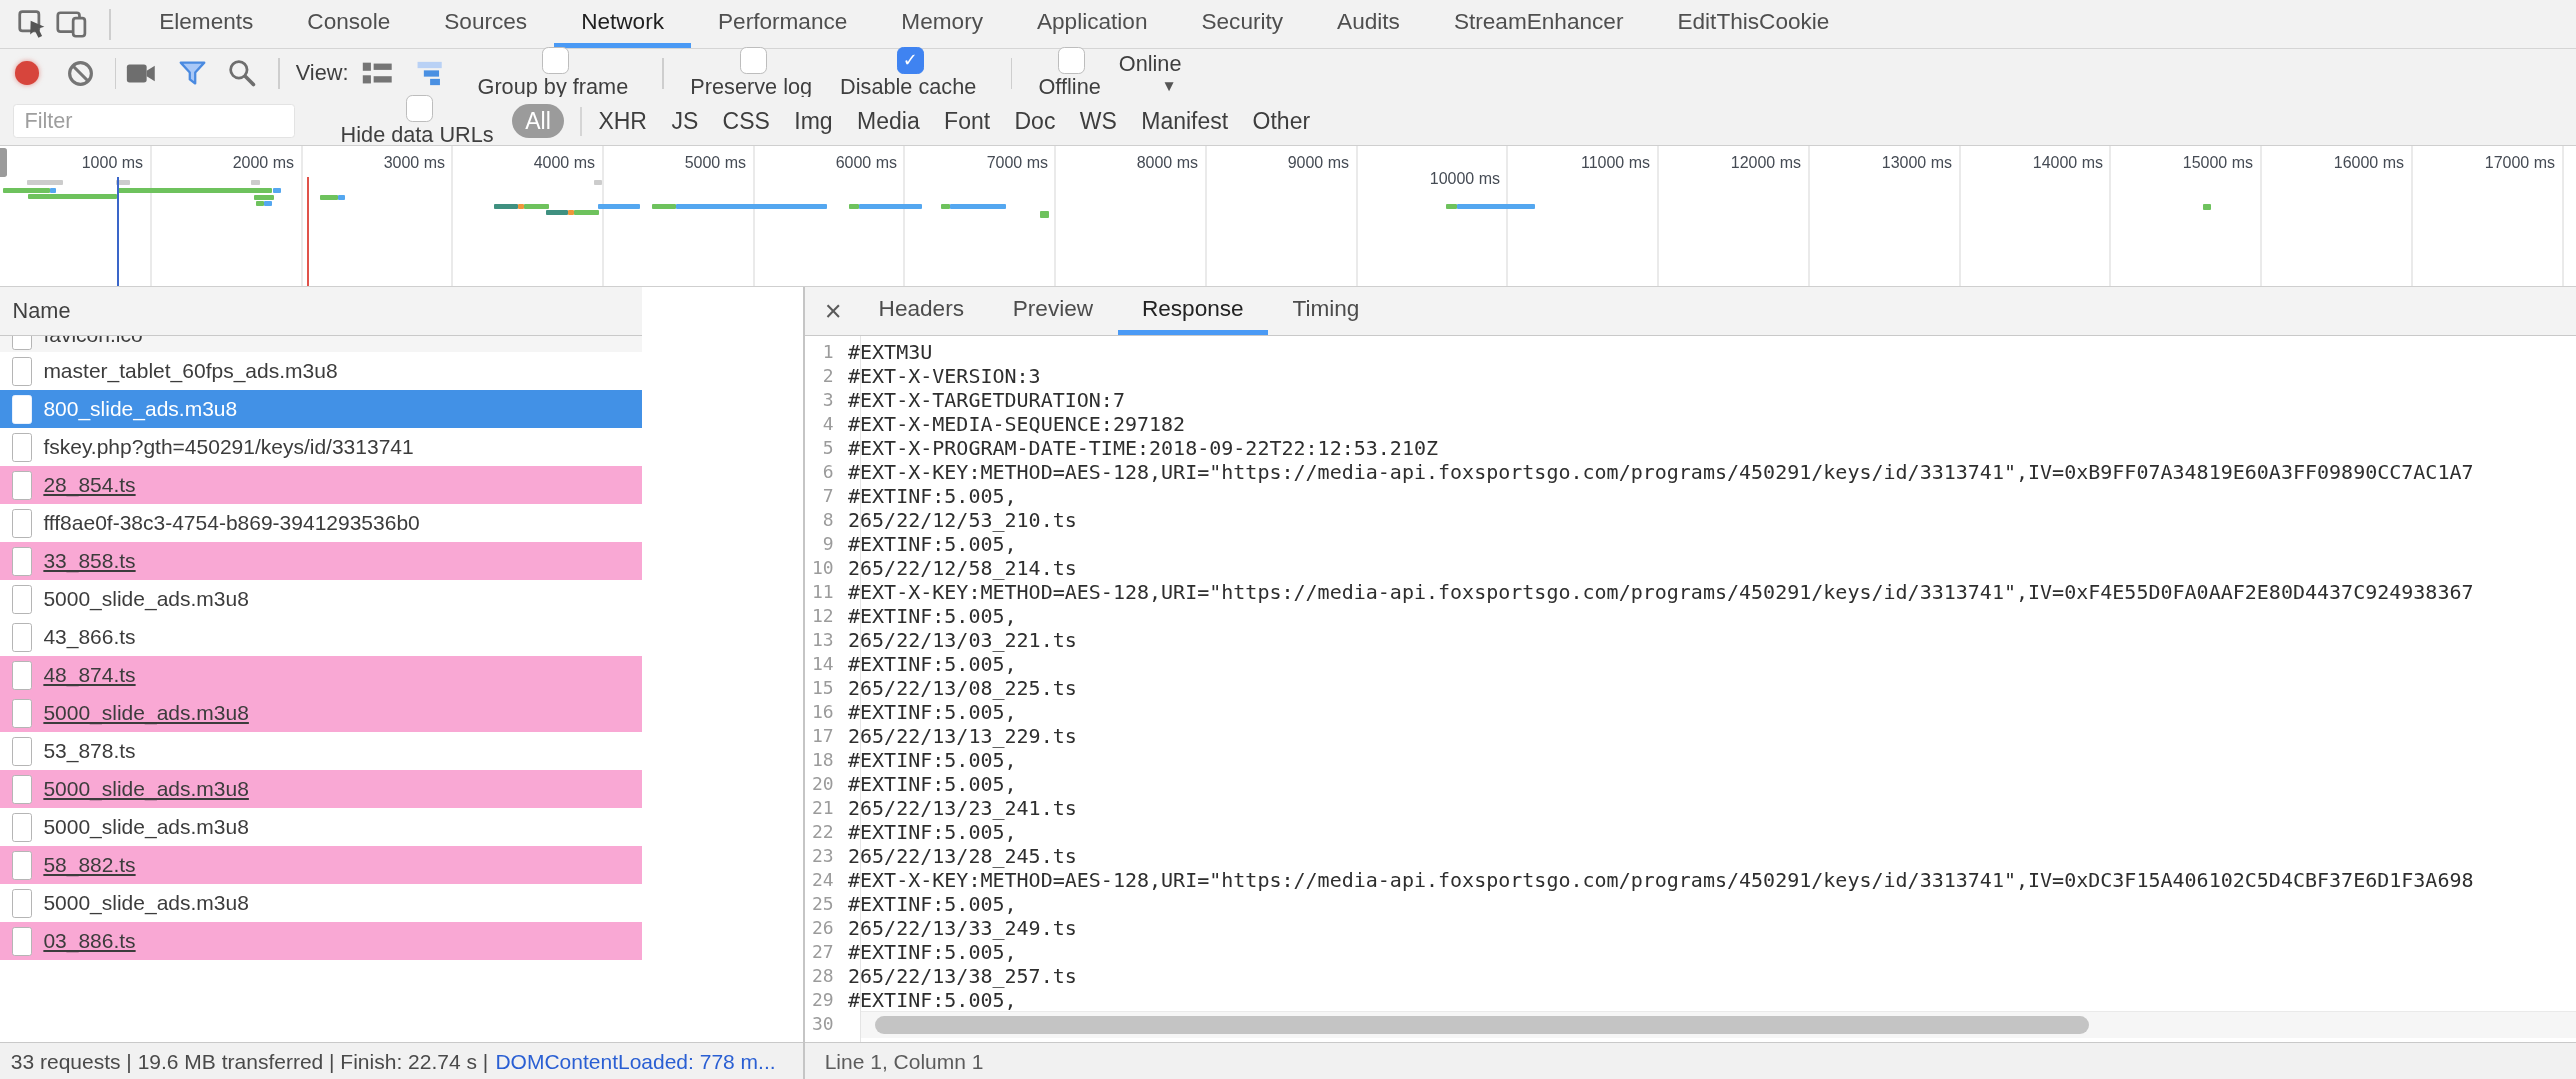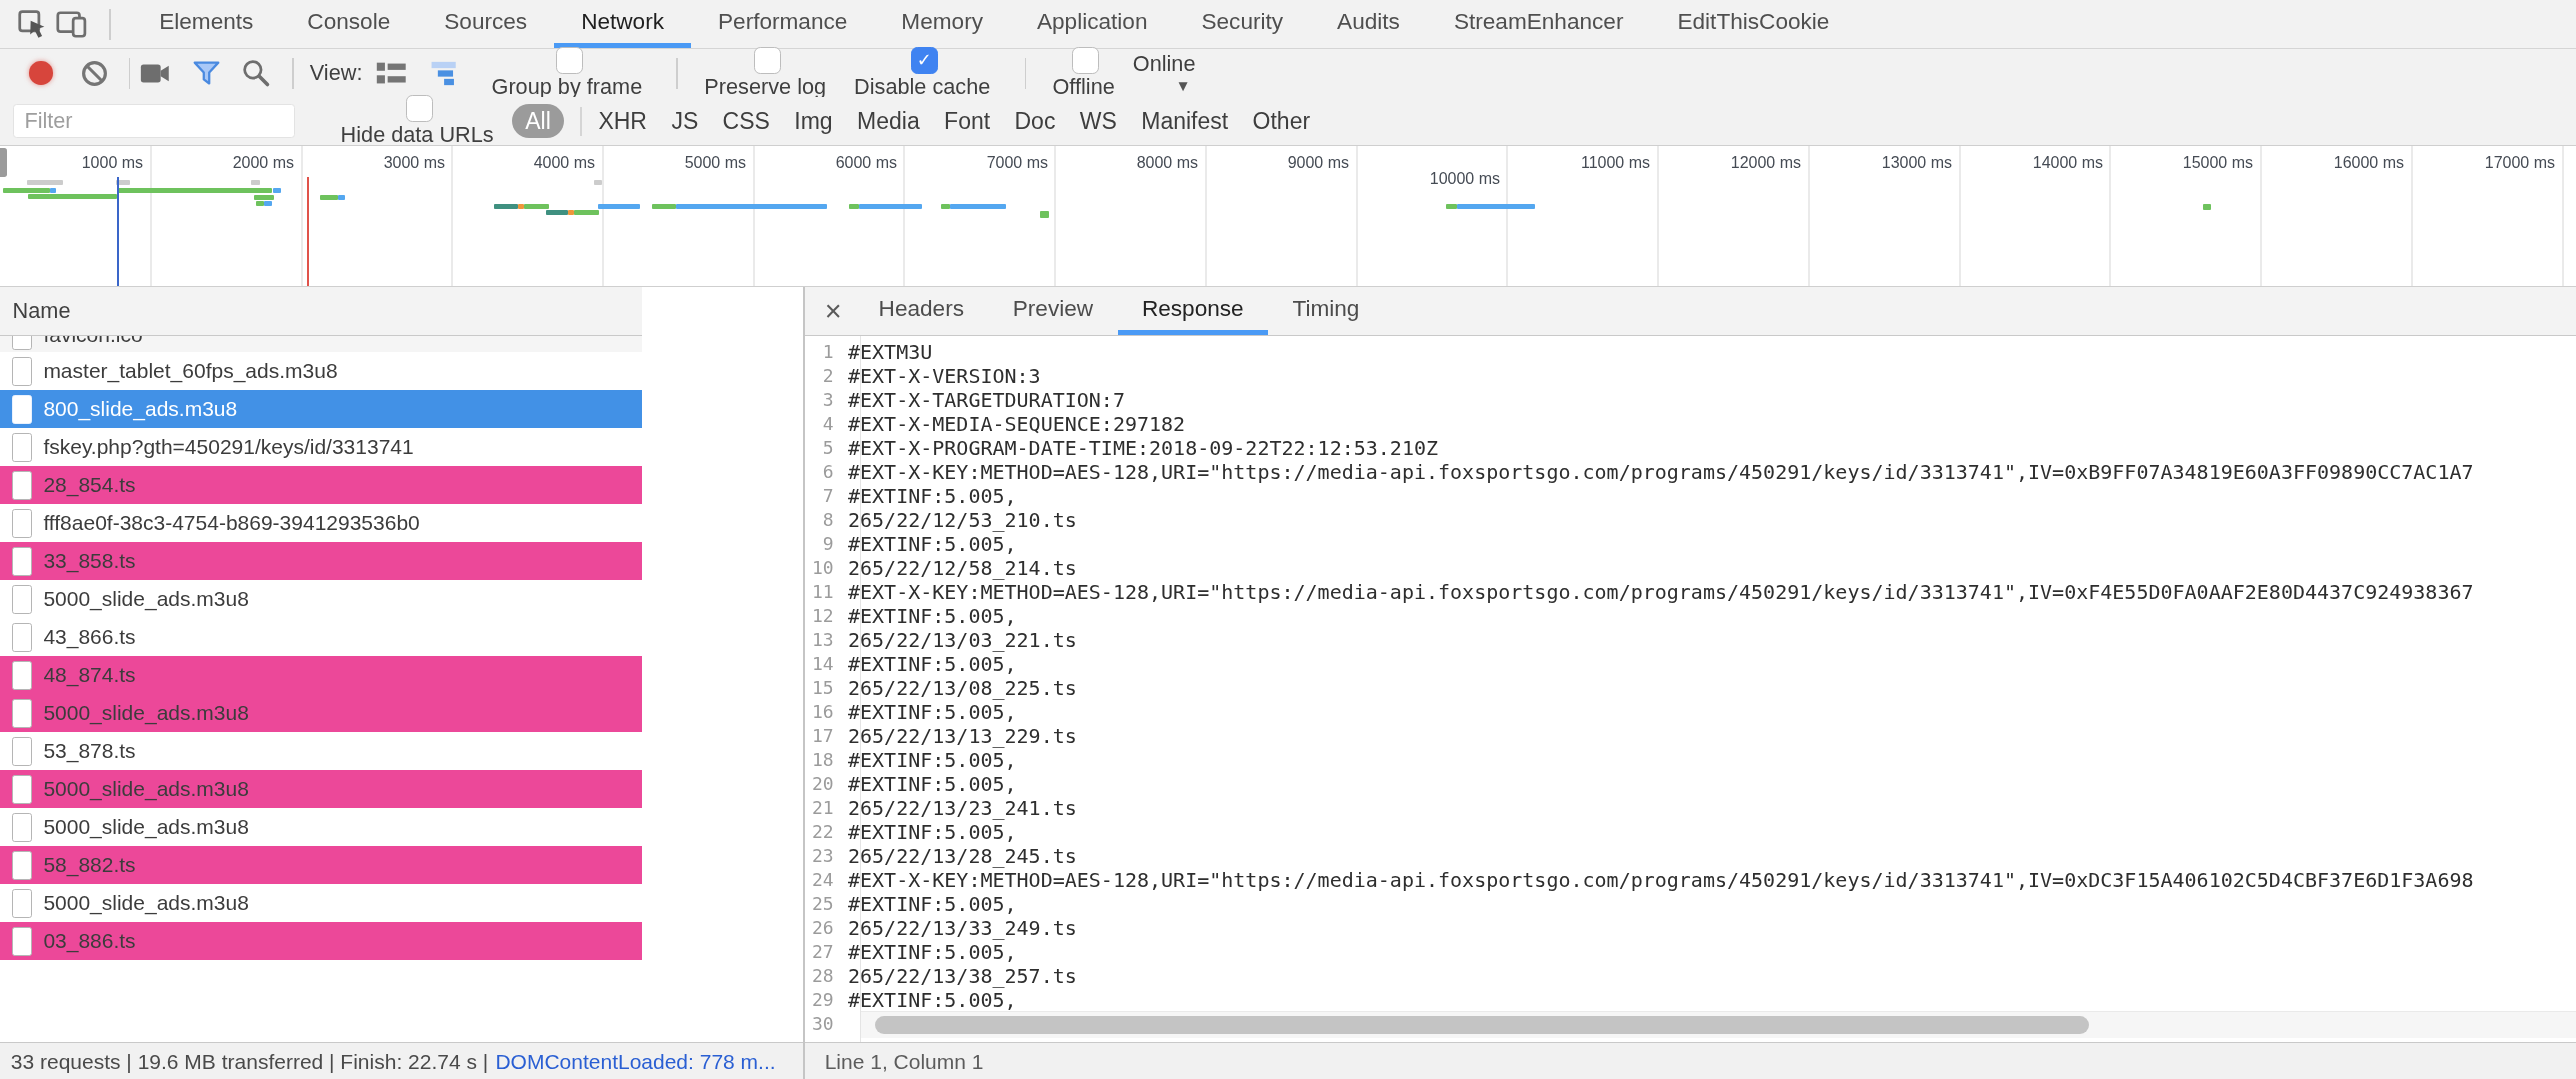--- a/index.html
+++ b/index.html
@@ -13,21 +13,21 @@
   .tb-icons{display:flex;align-items:center;padding-left:12.6px;}
   .tb-icon{display:flex;align-items:center;justify-content:center;width:40px;height:40px;}
   .vsep{width:1.8px;height:31px;background:#cecece;margin:0 16.2px;align-self:center;}
   .dt-tabs{display:flex;align-items:stretch;margin-left:5.4px;}
   .dt-tab{display:flex;align-items:center;padding:0 27px;font-size:22.6px;color:#4f4f4f;
           border-bottom:5.4px solid transparent;cursor:default;}
   .dt-tab.active{color:#1f1f1f;border-bottom-color:#4a9af5;}
 
   
   .toolbar{position:absolute;left:0;top:49px;width:100%;height:49px;background:#f2f2f2;
-           border-bottom:1.8px solid #d9d9d9;display:flex;align-items:center;padding-left:29px;}
+           border-bottom:1.8px solid #d9d9d9;display:flex;align-items:center;padding-left:15px;}
   .rec-dot{width:23.5px;height:23.5px;border-radius:50%;background:#d7453c;box-shadow:0 0 5.4px rgba(215,69,60,.55);margin-right:27px;}
   .tool{display:flex;align-items:center;margin-right:20px;}
   .tool-label{font-size:21.7px;color:#3f3f3f;margin-right:12.6px;}
   .cbx{width:27px;height:27px;border:1.8px solid #bdbdbd;border-radius:6.3px;background:#fff;
        display:flex;align-items:center;justify-content:center;font-size:18px;color:#fff;flex:none;}
   .cbx.checked{background:#3f83f1;border-color:#3f83f1;}
   .cbx-group{display:flex;align-items:center;margin-right:3.6px;flex-direction:column;}
   .cbx-label{font-size:21.7px;color:#3f3f3f;margin-left:10px;margin-right:14.4px;}
   .caret{font-size:15.3px;color:#555;margin-left:23.5px;}
 
@@ -51,21 +51,21 @@
   .marker{position:absolute;top:31px;bottom:0;width:1.8px;}
   .ov-handle{position:absolute;left:0;top:1.8px;width:7.2px;height:29px;background:#9b9b9b;border-radius:0 2.7px 2.7px 0;}
 
   
   .main-left{position:absolute;left:0;top:287px;width:642px;height:755px;background:#fff;overflow:hidden;}
   .list-header{height:49px;background:#f3f3f3;border-bottom:1.8px solid #c9c9c9;display:flex;
                align-items:center;padding-left:12.6px;font-size:21.7px;color:#404040;}
   .req-partial{height:16.2px;overflow:hidden;position:relative;background:#f5f5f5;}
   .req-partial .req-row{margin-top:-20px;background:transparent;}
   .req-row{height:38px;display:flex;align-items:center;background:#fff;font-size:21px;color:#3c3c3c;white-space:nowrap;}
-  .req-row.stripe{background:#ec4899;}
+  .req-row.stripe{background:#f9a8d4;text-decoration:underline;}
   .req-row.selected{background:#4291e6;color:#fff;}
   .req-icon{width:20px;height:29px;background:#fff;border:1.8px solid #b5b5b5;border-radius:2.7px;margin:0 11.7px;flex:none;}
   .req-icon.image{border-color:#dcdcdc;}
   .req-row.selected .req-icon{border-color:#e9f1fd;}
   .vthumb{position:absolute;left:785px;top:363px;width:14.4px;height:386px;background:#c2c2c2;border-radius:7.2px;}
 
   
   .divider{position:absolute;left:803px;top:287px;width:1.8px;height:792px;background:#c5c5c5;z-index:5;}
 
   

